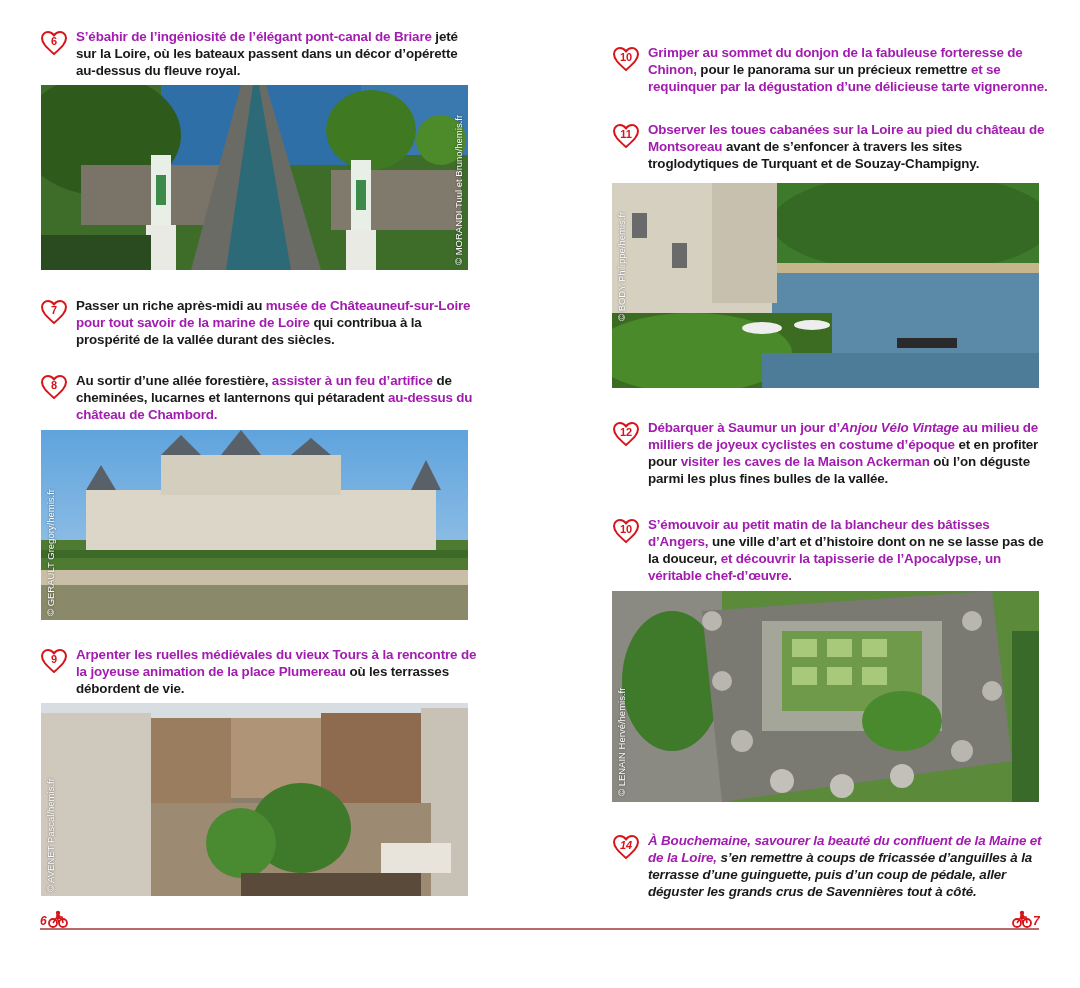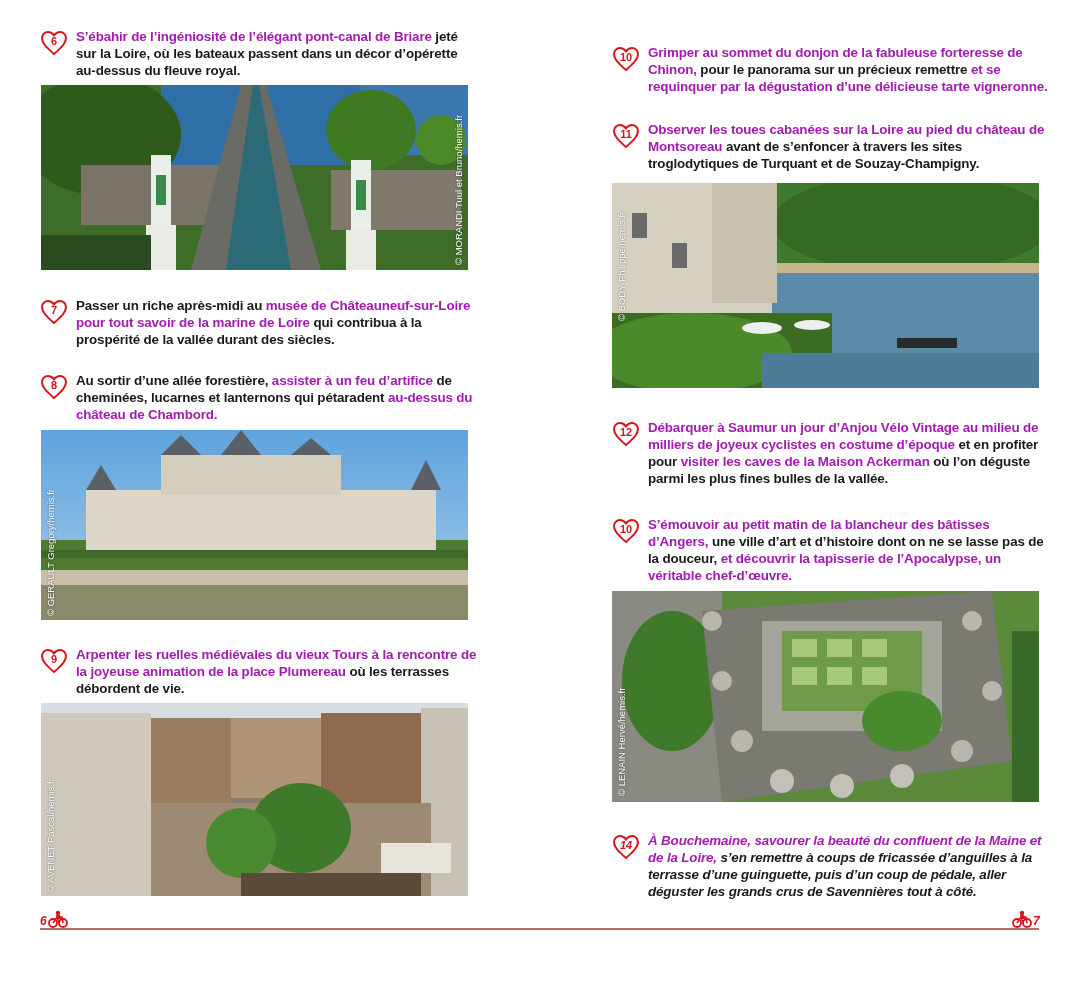--- a/index.html
+++ b/index.html
@@ -8,21 +8,21 @@
   .page { position: absolute; top: 0; height: 988px; }
   .page-left { left: 0; width: 540px; }
   .page-right { left: 540px; width: 540px; }
 
   .item { position: absolute; }
   .heart { position: absolute; left: 0; top: 2px; width: 28px; height: 26px; }
   .heart svg { width: 28px; height: 26px; display: block; }
   .heart .num { position: absolute; left: 0; top: 5px; width: 28px; text-align: center; font-size: 11px; font-weight: bold; color: #d7141a; }
   .text { margin-left: 36px; font-size: 13.4px; line-height: 17px; font-weight: bold; color: #1a1a1a; letter-spacing: -0.15px; }
   .text .red { color: #a21caf; }
-  .text .it { }
+  .text .it { font-style: italic; }
 
   .photo { position: absolute; overflow: hidden; }
   .credit { position: absolute; color: #ffffff; font-size: 9.5px; white-space: nowrap; transform-origin: left top; transform: rotate(-90deg); text-shadow: 0 0 2px rgba(0,0,0,0.6); }
 
   .footer-line { position: absolute; top: 928px; height: 2px; background: #b96b6b; }
   .folio { position: absolute; top: 914px; font-size: 12px; font-weight: bold; color: #d7141a; font-style: italic; }
   .bike { position: absolute; top: 910px; width: 20px; height: 18px; }
 </style>
 </head>
 <body>

